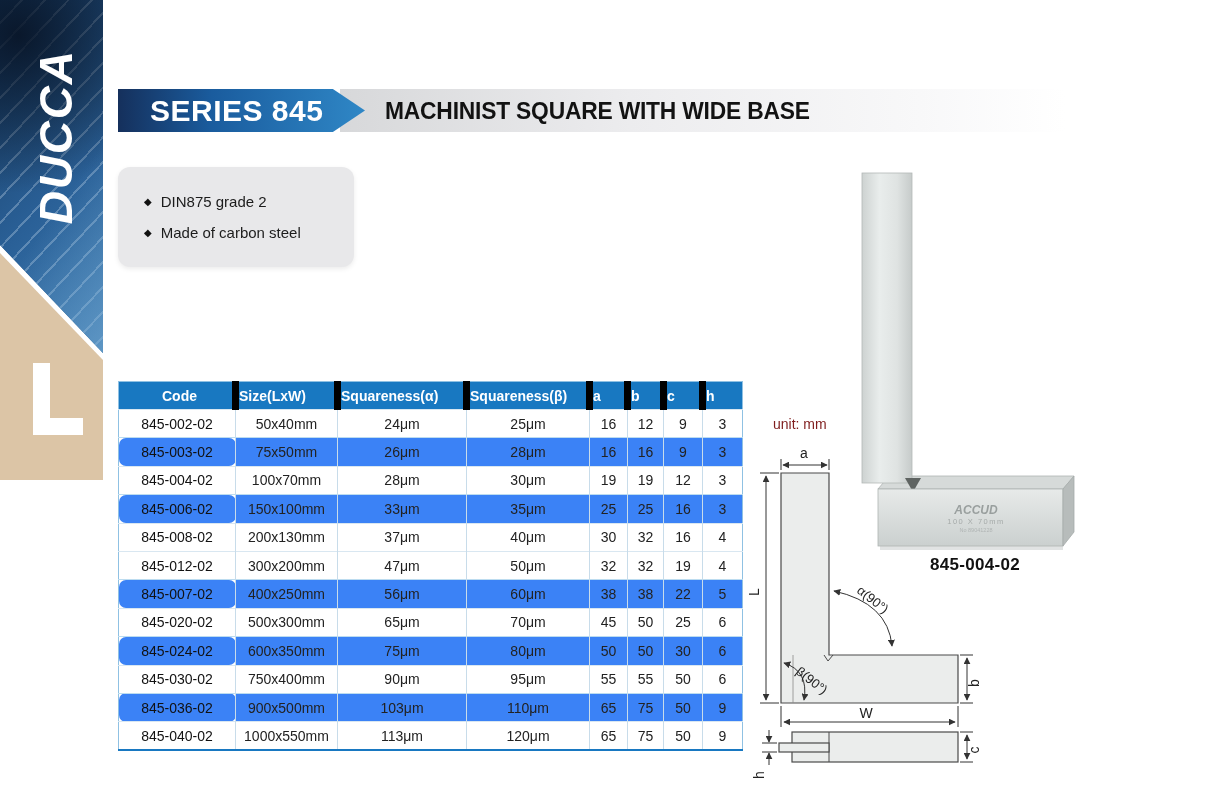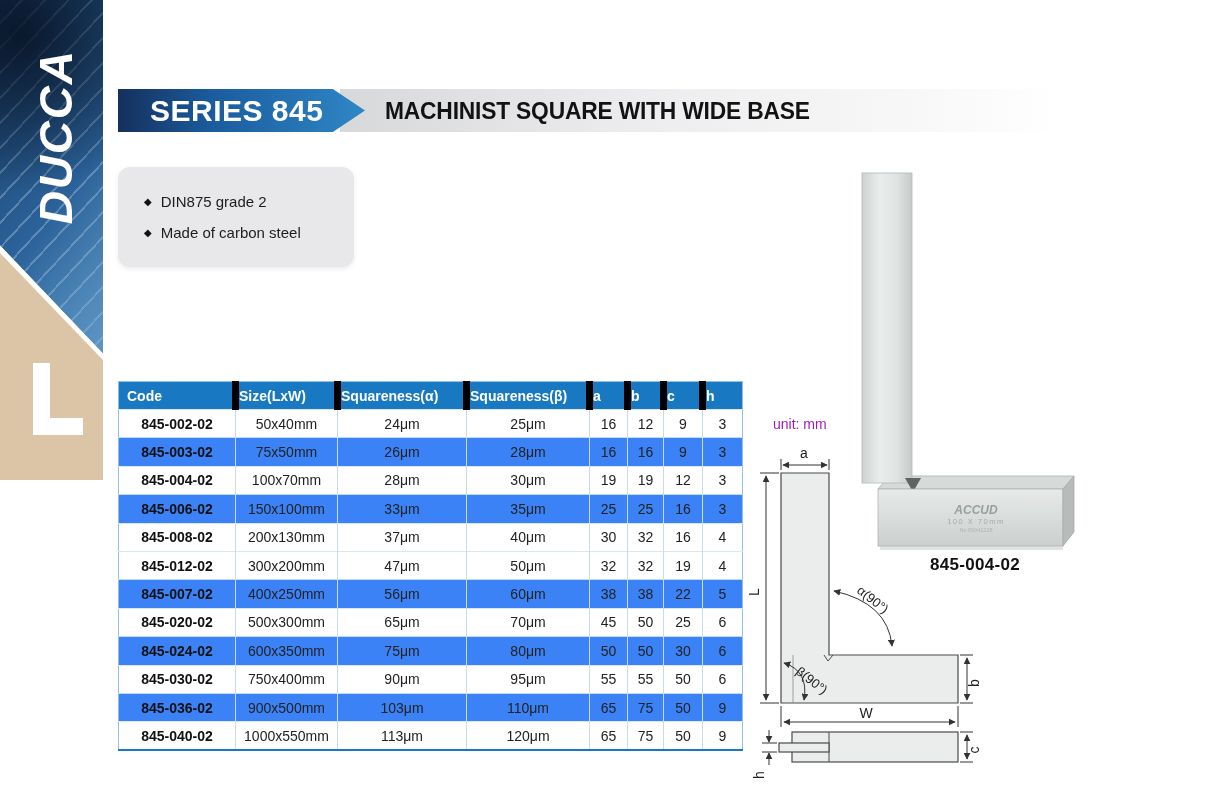--- a/index.html
+++ b/index.html
@@ -65,31 +65,31 @@
   
   .spec-table {
     position:absolute; left:118px; top:381px; width:624px;
     border-collapse:collapse; table-layout:fixed;
     border:1px solid #8fc1e3; border-bottom:2px solid #1878c1;
   }
   .spec-table th {
     background:#1878c1; color:#fff; font-size:14px; font-weight:bold;
     height:28px; border-left:7px solid #000000; padding:0; text-align:left;
   }
-  .spec-table th:first-child { border-left:none; text-align:left; padding-left:8px; }
+  .spec-table th:first-child { border-left:none; text-align:center; padding-left:8px; }
   .spec-table td {
     height:28.4px; font-size:14px; color:#222; text-align:center; padding:0;
     border-left:1px solid #c8dcea; border-top:1px solid #d9e7f1; background:#ffffff;
   }
   .spec-table td:first-child { border-left:none; }
   .spec-table tr.alt td { background:#3b82f6; border-top:1px solid #bcdcf0; }
-  .spec-table td.code { font-weight:bold; color:#111; }
-
-  
-  .unit-label { position:absolute; left:773px; top:416px; font-size:14px; color:#a21caf; }
+  .spec-table td.code { font-weight:normal; color:#111;border-radius:7px; }
+
+  
+  .unit-label { position:absolute; left:773px; top:416px; font-size:14px; color:#7f1d1d; }
   .model-label {
     position:absolute; left:890px; top:555px; width:170px; text-align:center;
     font-size:17px; font-weight:bold; color:#111; letter-spacing:.3px;
   }
   svg { position:absolute; overflow:visible; }
   .dim-text { font-size:14px; fill:#222; font-family:"Liberation Sans","DejaVu Sans",sans-serif; }
   .angle-text { font-size:13px; fill:#222; font-family:"Liberation Sans","DejaVu Sans",sans-serif; }
 </style>
 </head>
 <body>

